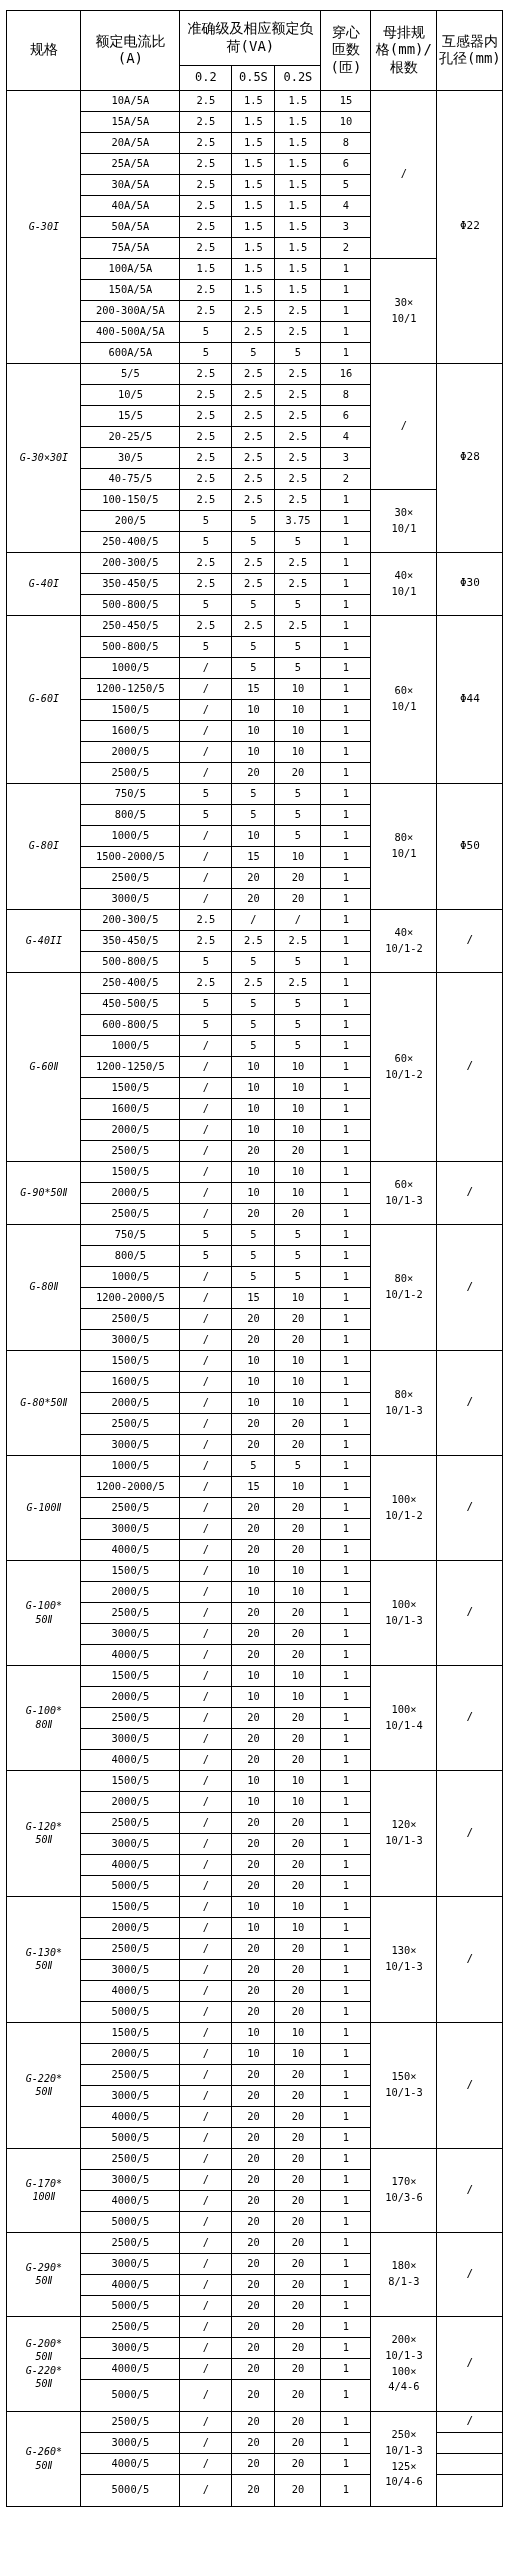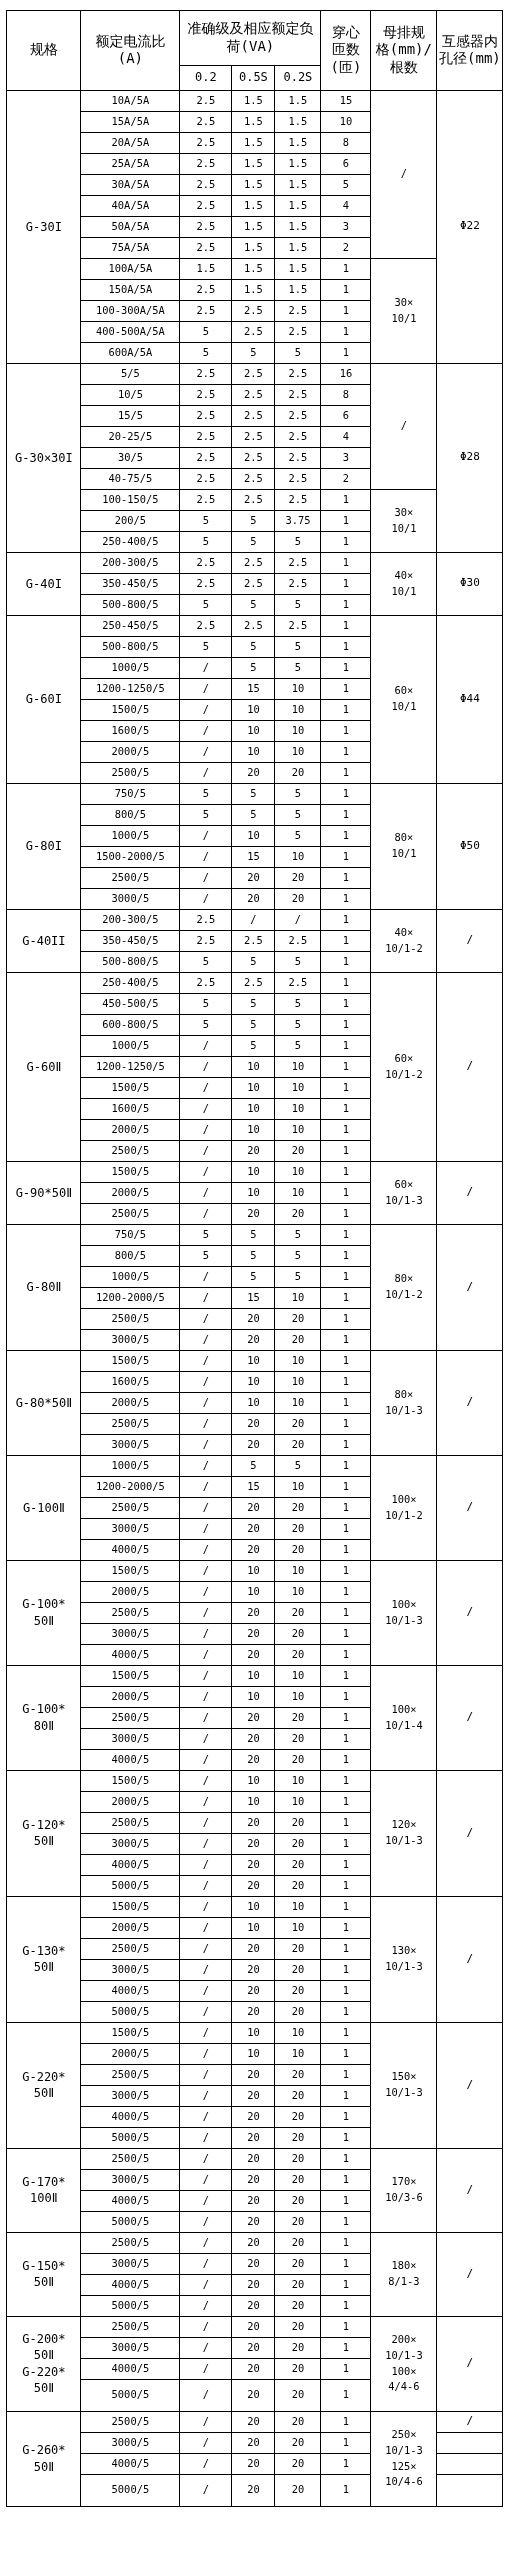--- a/index.html
+++ b/index.html
@@ -13,21 +13,21 @@
     padding:0 0.8px;
     font-weight:normal;
     white-space:pre-line;
     overflow:hidden;
   }
   thead th{font-size:14px;line-height:1.25;}
   thead tr.h1 th{height:54px;}
   thead tr.h2 th{height:24px;font-size:12px;}
   tbody td{font-size:10.4px;height:20px;line-height:1.15;}
   tr.tall td{height:31px;}
-  td.spec-cell{font-size:12px;line-height:1.35;}
+  td.spec-cell{font-size:10px;line-height:1.35;font-style:italic;}
   td.busbar-cell{font-size:10.4px;line-height:1.5;}
   td.hole-cell{font-size:11px;}
 </style>
 </head>
 <body>
 
 <div class="wrap">
   <table class="spec">
     <colgroup>
       <col style="width:74px">
@@ -131,21 +131,21 @@
 10/1</td>
         </tr>
         <tr>
           <td>150A/5A</td>
           <td>2.5</td>
           <td>1.5</td>
           <td>1.5</td>
           <td>1</td>
         </tr>
         <tr>
-          <td>100-300A/5A</td>
+          <td>200-300A/5A</td>
           <td>2.5</td>
           <td>2.5</td>
           <td>2.5</td>
           <td>1</td>
         </tr>
         <tr>
           <td>400-500A/5A</td>
           <td>5</td>
           <td>2.5</td>
           <td>2.5</td>
@@ -846,21 +846,21 @@
           <td>1</td>
         </tr>
         <tr>
           <td>5000/5</td>
           <td>/</td>
           <td>20</td>
           <td>20</td>
           <td>1</td>
         </tr>
         <tr>
-          <td class="spec-cell" rowspan="4">G-150*
+          <td class="spec-cell" rowspan="4">G-290*
 50Ⅱ</td>
           <td>2500/5</td>
           <td>/</td>
           <td>20</td>
           <td>20</td>
           <td>1</td>
           <td class="busbar-cell" rowspan="4">180×
 8/1-3</td>
           <td class="hole-cell" rowspan="4">/</td>
         </tr>

